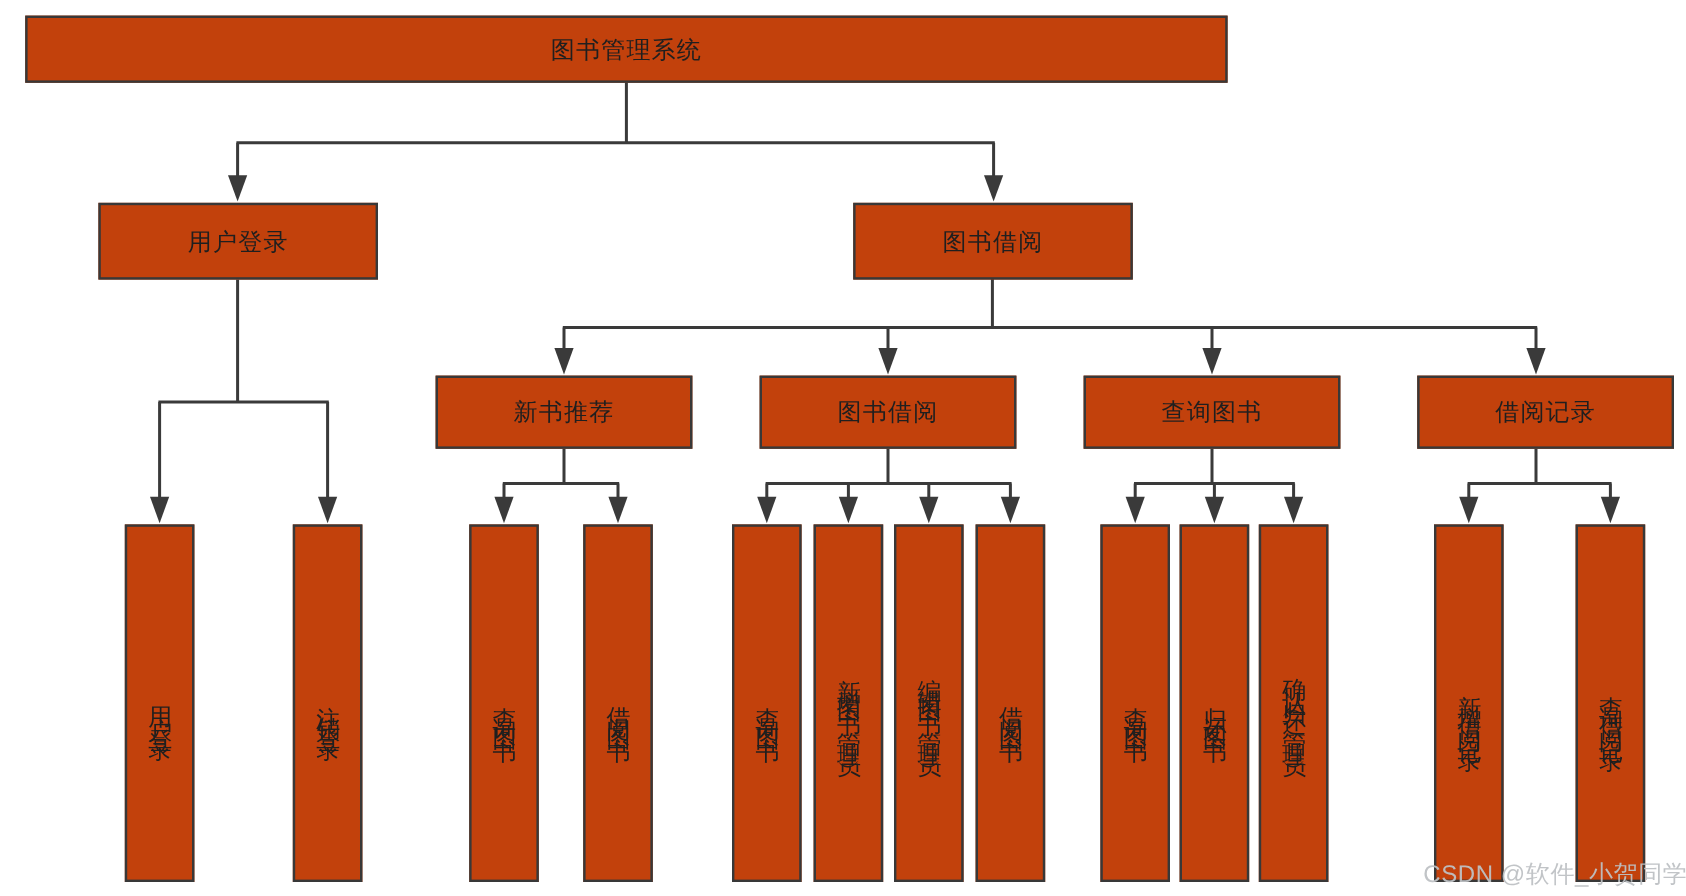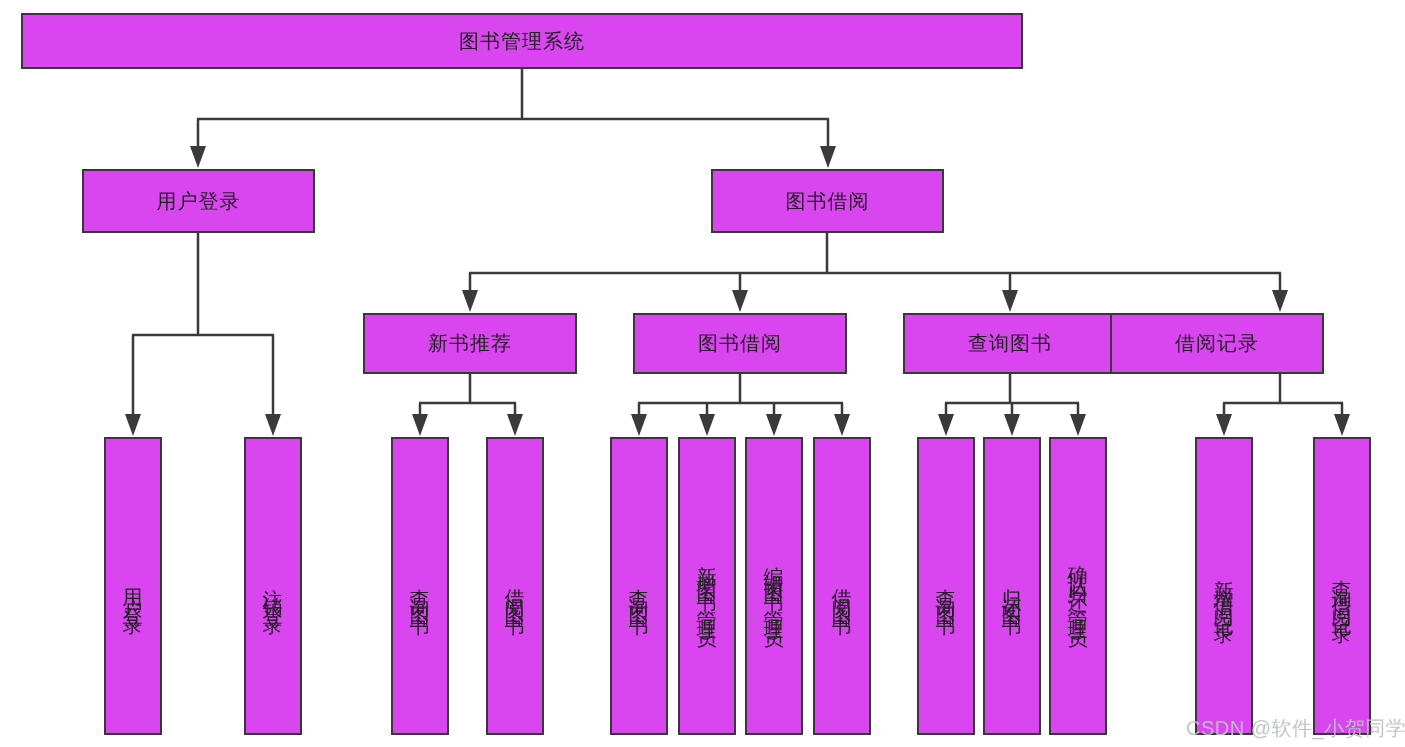--- a/index.html
+++ b/index.html
@@ -1,20 +1,20 @@
 <!DOCTYPE html>
 <html><head>
 <meta charset="utf-8">
 <style>
   html,body{margin:0;padding:0;background:#ffffff;}
   body{width:1405px;height:747px;overflow:hidden;position:relative;
        font-family:"Liberation Sans","DejaVu Sans",sans-serif;}
   .canvas{position:absolute;left:0;top:0;width:1405px;height:747px;background:#ffffff;}
   svg.connectors{position:absolute;left:0;top:0;z-index:1;}
-  .node{position:absolute;box-sizing:border-box;border:2px solid #383838;background:#d946ef;
+  .node{position:absolute;box-sizing:border-box;border:2px solid #383838;background:#c2410c;
         display:flex;align-items:center;justify-content:center;color:#1f1f1f;z-index:2;}
   .hnode{font-size:20px;letter-spacing:1px;}
   .vnode{font-size:20px;}
   .vnode .vtext{writing-mode:vertical-rl;text-orientation:mixed;letter-spacing:9px;margin-bottom:-9px;line-height:1;}
   .watermark{position:absolute;left:1186px;top:715px;z-index:3;font-size:20px;
              color:rgba(190,193,196,0.95);letter-spacing:0.5px;white-space:nowrap;}
 </style>
 </head>
 <body>
 
@@ -58,21 +58,21 @@
   </svg>
 
   <div class="node hnode" style="left:21px;top:13px;width:1002px;height:56px;">图书管理系统</div>
 
   <div class="node hnode" style="left:82px;top:169px;width:233px;height:64px;">用户登录</div>
   <div class="node hnode" style="left:711px;top:169px;width:233px;height:64px;">图书借阅</div>
 
   <div class="node hnode" style="left:363px;top:313px;width:214px;height:61px;">新书推荐</div>
   <div class="node hnode" style="left:633px;top:313px;width:214px;height:61px;">图书借阅</div>
   <div class="node hnode" style="left:903px;top:313px;width:214px;height:61px;">查询图书</div>
-  <div class="node hnode" style="left:1110px;top:313px;width:214px;height:61px;">借阅记录</div>
+  <div class="node hnode" style="left:1181px;top:313px;width:214px;height:61px;">借阅记录</div>
 
   <div class="node vnode" style="left:104px;top:437px;width:58px;height:298px;">
     <span class="vtext">用户登录</span>
     </div>
   <div class="node vnode" style="left:244px;top:437px;width:58px;height:298px;">
     <span class="vtext">注销登录</span>
     </div>
 
   <div class="node vnode" style="left:391px;top:437px;width:58px;height:298px;">
     <span class="vtext">查询图书</span>

